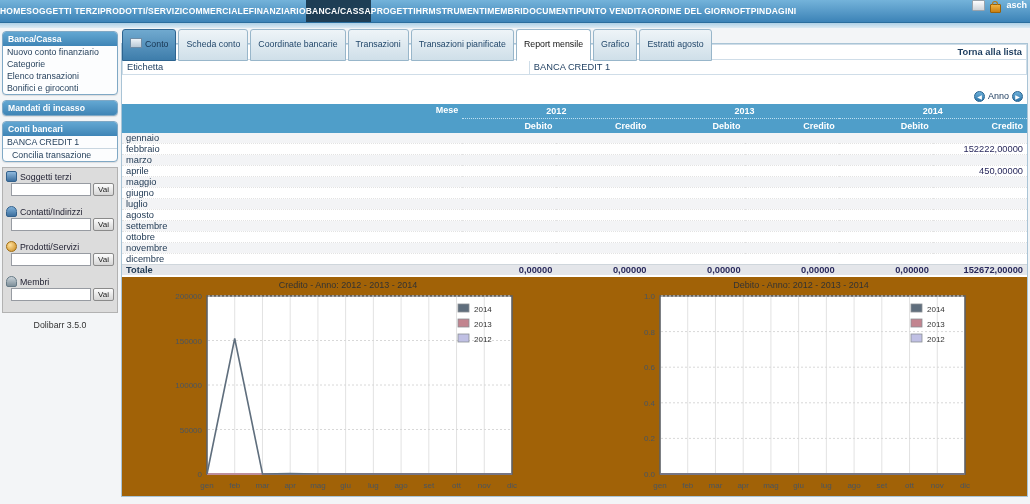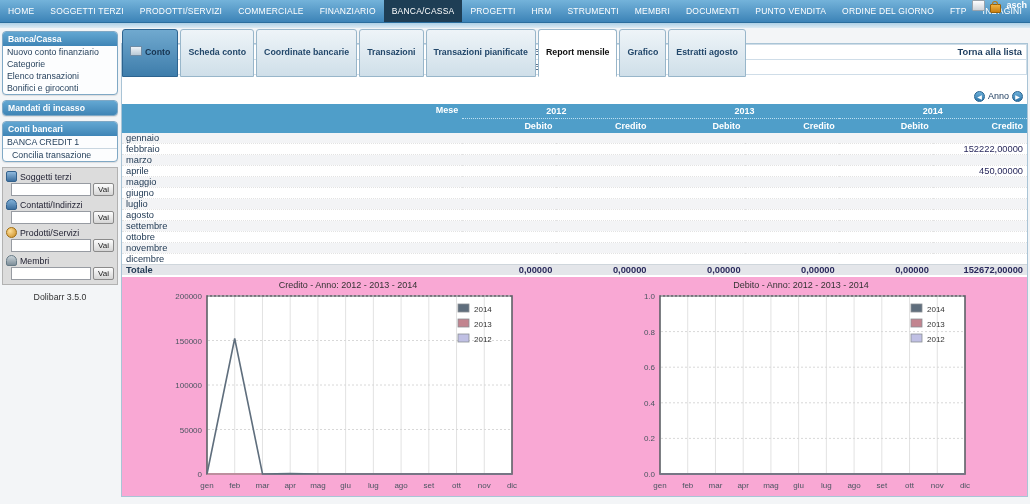--- a/index.html
+++ b/index.html
@@ -1,50 +1,50 @@
 <!DOCTYPE html>
 <html><head>
 <meta charset="utf-8">
 <style>
   html,body{margin:0;padding:0}
   body{width:1030px;height:504px;background:#f3f5f7;font-family:"Liberation Sans",sans-serif;overflow:hidden;position:relative}
 
   
   #menubar{position:absolute;top:0;left:0;right:0;height:22px;background:linear-gradient(#74b3da,#3c83b7);border-bottom:1px solid #2a6e9e;white-space:nowrap;z-index:5}
   #menustrip{position:absolute;top:23px;height:5px;left:0;right:0;background:linear-gradient(#aed0e6,#dcebf4)}
-  .menu-item{display:inline-block;padding:0 8px;line-height:22px;font-size:8.5px;font-weight:normal;color:#fff;letter-spacing:.2px;cursor:pointer}
+  .menu-item{display:inline-block;padding:0 0;line-height:22px;font-size:8.5px;font-weight:bold;color:#fff;letter-spacing:.2px;cursor:pointer}
   .menu-item.active{background:#1e3e55}
   #menu-right{position:absolute;right:3px;top:0;height:22px;display:flex;align-items:flex-start;gap:5px}
   .print-icon{width:11px;height:9px;background:linear-gradient(#fdfdff,#cfd4da);border:1px solid #98a2ac;border-radius:1px}
   .lock-icon{width:9px;height:7px;background:linear-gradient(#f0b341,#c87f12);border:1px solid #9a6208;border-radius:1px;position:relative;margin-top:4px}
   .lock-icon:before{content:"";position:absolute;left:1px;top:-4px;width:4px;height:3px;border:1.5px solid #b07818;border-bottom:none;border-radius:4px 4px 0 0}
   .username{color:#fff;font-size:9px;font-weight:bold}
 
   
   #sidebar{position:absolute;left:2px;top:31px;width:116px}
   .sb-block{margin-bottom:5px;border:1px solid #7fa8c5;border-radius:4px;background:#fcfdfe;overflow:hidden;box-shadow:0 1px 1px rgba(0,0,0,.10)}
   .sb-header{background:linear-gradient(#63a7d2,#3f85b6);color:#fff;font-size:8.6px;font-weight:bold;padding:2px 5px;cursor:pointer}
   .sb-item{display:block;font-size:8.8px;color:#1f3b57;padding:1px 4px;cursor:pointer}
   .sb-item.sub{border-top:1px solid #c9d6e0;padding-left:9px}
   #search-box{margin-top:5px;background:#dcdcdc;border:1px solid #b2b2b2;padding:3px 3px 1px}
   .sf-label{display:flex;align-items:center;gap:3px;font-size:8.8px;color:#223;margin-bottom:1px}
-  .sf-row{display:flex;gap:2px;margin-bottom:3px;justify-content:flex-end;align-items:flex-end}
+  .sf-row{display:flex;gap:2px;margin-bottom:10px;justify-content:flex-end;align-items:flex-end}
   .sf-input{width:74px;height:11px;border:1px solid #979ba2;font-size:8px;padding:0 2px;background:#fff}
   .sf-btn{font-size:8px;height:13px;line-height:11px;border:1px solid #8a8a8a;background:linear-gradient(#fdfdfd,#d5d5d5);padding:0 4px;border-radius:2px;cursor:pointer;color:#222}
   .icon-sq{width:9px;height:9px;display:inline-block;flex:none}
   .ic-third{background:linear-gradient(#8fb9dd,#3d6f9e);border-radius:2px;border:1px solid #33618c}
   .ic-person{background:linear-gradient(#7fb0d8,#3d6f9e);border-radius:50% 50% 2px 2px;border:1px solid #33618c}
   .ic-ball{background:radial-gradient(circle at 3px 3px,#ffe09a,#c98a20);border-radius:50%;border:1px solid #a06d12}
   .ic-member{background:linear-gradient(#c9d2d8,#7e8f9a);border-radius:50% 50% 2px 2px;border:1px solid #667a86}
   #version{font-size:8.8px;color:#333;text-align:center;margin-top:7px}
 
   
   #main{position:absolute;left:121px;top:29px;width:907px}
   #tabbar{height:15px;position:relative;z-index:2;padding-left:1px}
-  .tab{display:inline-block;font-size:8.8px;font-weight:bold;line-height:13px;height:14px;padding:16px 7px;border:1px solid #98b6ca;border-radius:3px 3px 0 0;background:linear-gradient(#eef4f8,#cfdfe9);color:#23486b;margin-right:2px;cursor:pointer;vertical-align:bottom}
+  .tab{display:inline-block;font-size:8.8px;font-weight:normal;line-height:13px;height:14px;padding:8px 7px;border:1px solid #98b6ca;border-radius:3px 3px 0 0;background:linear-gradient(#eef4f8,#cfdfe9);color:#23486b;margin-right:2px;cursor:pointer;vertical-align:bottom}
   .tab.object{background:linear-gradient(#70a9cf,#3e7dab);border-color:#2d6490;color:#173450}
   .tab.active{background:#fff;border-bottom:1px solid #fff;color:#111}
   .bank-icon{width:10px;height:8px;background:linear-gradient(#eef3f8,#b9c9d6);border:1px solid #6e8ca6;display:inline-block;margin-right:3px;vertical-align:-1px}
   #content-box{border:1px solid #a9c4d6;background:#fff;height:452px;position:relative;margin-top:-1px}
 
   #info-table{width:100%;border-collapse:collapse;font-size:9.3px}
   #info-table td{border:1px solid #cfdde8;padding:1px 4px;color:#1c3c5e;height:12px}
   #info-table td.lbl{width:45%}
   .back-link{font-weight:bold;color:#16365a;text-align:right;cursor:pointer;white-space:nowrap}
 
@@ -61,21 +61,21 @@
   tr.odd{background:#f3f4f6}
   tr.even{background:#fff}
   tr.month-row td{border-bottom:1px dotted #e3e3e3}
   tr.total-row{background:#e4e6ea;font-weight:bold}
   tr.total-row td{color:#29295c;border-top:1px solid #cfd6dc;height:12px}
   tr.total-row td:first-child{color:#16365a}
 
   #saldo-band{margin-top:4px;background:#e7edf2;border-top:1px solid #d2dce4;border-bottom:1px solid #cdd8e0;display:flex;justify-content:space-between;font-size:9.3px;font-weight:bold;padding:2px 4px;color:#16365a}
   #saldo-band .value{color:#29295c}
 
-  #charts{position:absolute;left:0;right:0;bottom:0;top:233px;background:#f9a8d4;display:flex;align-items:center;justify-content:space-around}
+  #charts{position:absolute;left:0;right:0;bottom:0;top:233px;background:#a16207;display:flex;align-items:center;justify-content:space-around}
   .chart-cell{width:452px;height:218px}
 </style>
 </head>
 <body>
 
 <div id="menubar">
   <span><span class="menu-item">HOME</span><span class="menu-item">SOGGETTI TERZI</span><span class="menu-item">PRODOTTI/SERVIZI</span><span class="menu-item">COMMERCIALE</span><span class="menu-item">FINANZIARIO</span><span class="menu-item active">BANCA/CASSA</span><span class="menu-item">PROGETTI</span><span class="menu-item">HRM</span><span class="menu-item">STRUMENTI</span><span class="menu-item">MEMBRI</span><span class="menu-item">DOCUMENTI</span><span class="menu-item">PUNTO VENDITA</span><span class="menu-item">ORDINE DEL GIORNO</span><span class="menu-item">FTP</span><span class="menu-item">INDAGINI</span></span>
   <span id="menu-right">
     <span class="print-icon"></span>
     <span class="lock-icon"></span>

